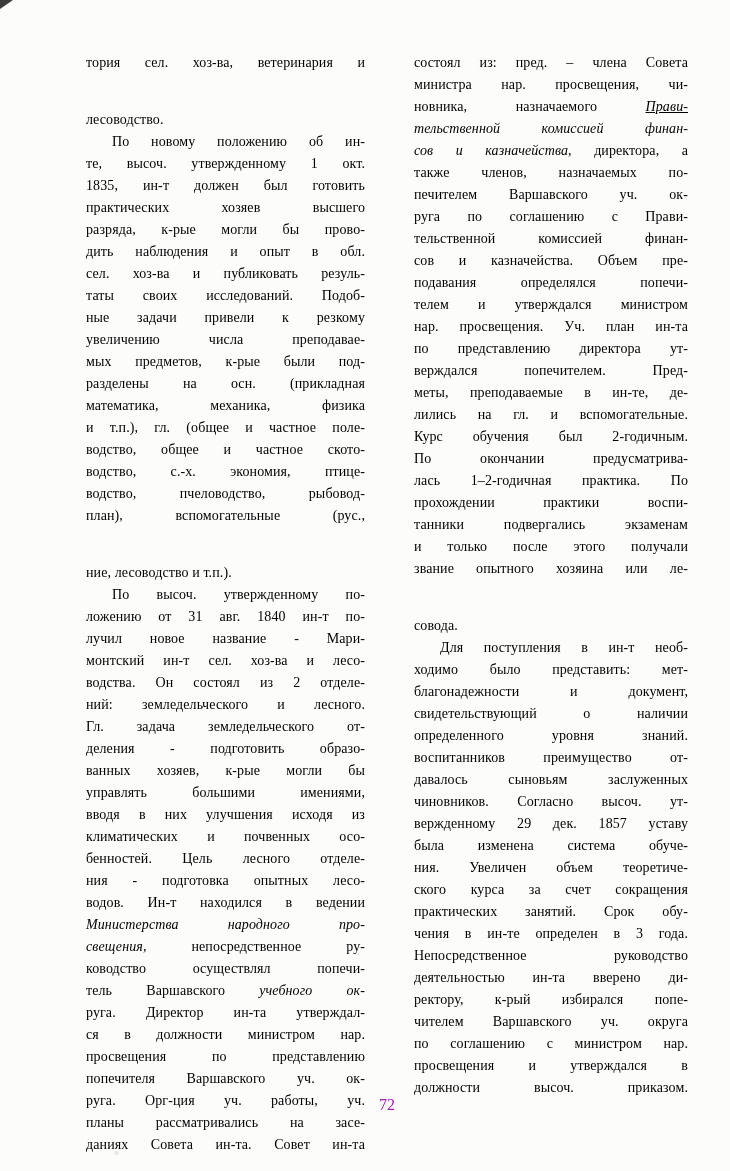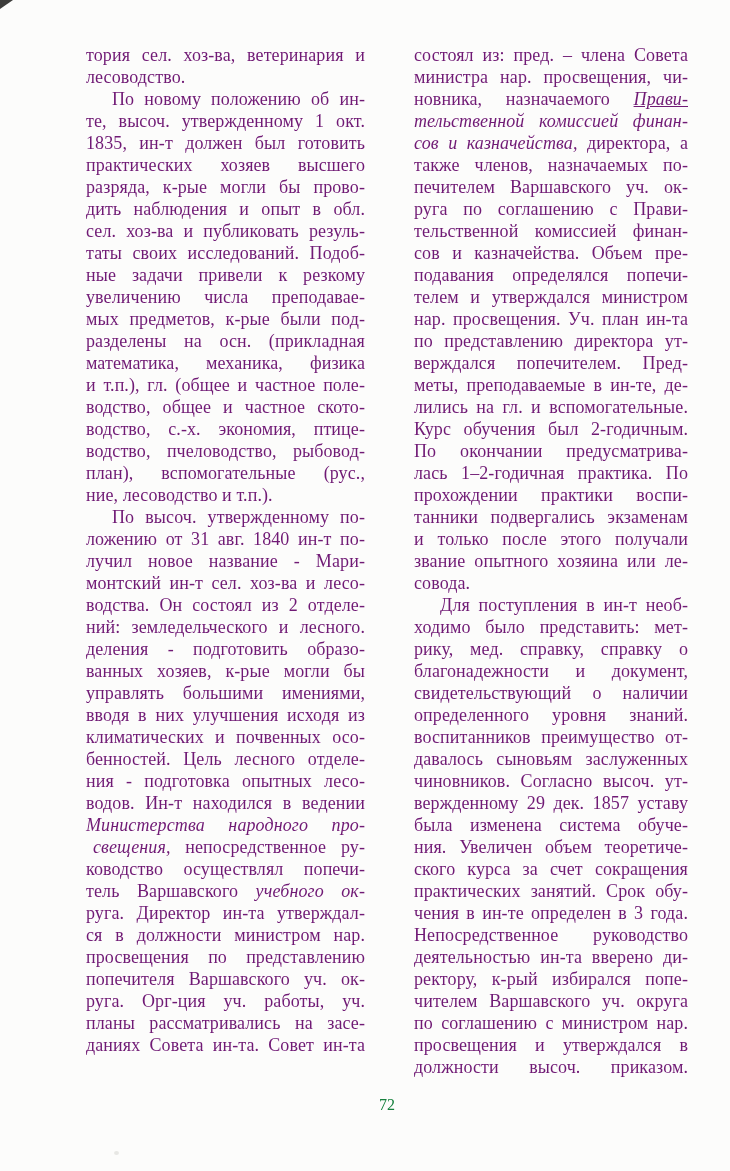--- a/index.html
+++ b/index.html
@@ -28,43 +28,43 @@
     position: absolute;
     top: 1151px;
     left: 114px;
     width: 5px;
     height: 4px;
     background: #e7e7e4;
     border-radius: 50%;
   }
   .col {
     position: absolute;
-    top: 44px;
-    font-size: 18px;
+    top: 52px;
+    font-size: 14px;
     line-height: 22px;
-    color: #701a75;
+    color: #000000;
     letter-spacing: 0.1px;
   }
   .col-left  { left: 86px;  width: 279px; }
   .col-right { left: 414px; width: 274px; }
   .line {
     text-align: justify;
     text-align-last: justify;
     white-space: nowrap;
   }
-  .line.pend   { text-align-last: left; }
+  .line.pend   { text-align-last: left; margin-top: 35px; }
   .line.indent { text-indent: 26px; }
   .page-number {
     position: absolute;
     top: 1096px;
     left: 44px;
     width: 686px;
     text-align: center;
     font-size: 16px;
-    color: #15803d;
+    color: #a21caf;
   }
 </style>
 </head>
 <body>
 
 <div class="page">
   <div class="corner-artifact"></div>
   <div class="col col-left">
       <div class="line"><span>тория сел. хоз-ва, ветеринария и</span></div>
       <div class="line pend"><span>лесоводство.</span></div>
@@ -86,30 +86,31 @@
       <div class="line"><span>водство, с.-х. экономия, птице-</span></div>
       <div class="line"><span>водство, пчеловодство, рыбовод-</span></div>
       <div class="line"><span>план), вспомогательные (рус.,</span></div>
       <div class="line pend"><span>ние, лесоводство и т.п.).</span></div>
       <div class="line indent"><span>По высоч. утвержденному по-</span></div>
       <div class="line"><span>ложению от 31 авг. 1840 ин-т по-</span></div>
       <div class="line"><span>лучил новое название - Мари-</span></div>
       <div class="line"><span>монтский ин-т сел. хоз-ва и лесо-</span></div>
       <div class="line"><span>водства. Он состоял из 2 отделе-</span></div>
       <div class="line"><span>ний: земледельческого и лесного.</span></div>
+      <div class="line"><span>Гл. задача земледельческого от-</span></div>
       <div class="line"><span>деления - подготовить образо-</span></div>
       <div class="line"><span>ванных хозяев, к-рые могли бы</span></div>
       <div class="line"><span>управлять большими имениями,</span></div>
       <div class="line"><span>вводя в них улучшения исходя из</span></div>
       <div class="line"><span>климатических и почвенных осо-</span></div>
       <div class="line"><span>бенностей. Цель лесного отделе-</span></div>
       <div class="line"><span>ния - подготовка опытных лесо-</span></div>
       <div class="line"><span>водов. Ин-т находился в ведении</span></div>
       <div class="line"><span style="font-style: italic;">Министерства народного про-</span></div>
-      <div class="line"><span style="font-style: italic; margin-left: 7px;">свещения,</span><span> непосредственное ру-</span></div>
+      <div class="line"><span style="font-style: italic;">свещения,</span><span> непосредственное ру-</span></div>
       <div class="line"><span>ководство осуществлял попечи-</span></div>
       <div class="line"><span>тель Варшавского </span><span style="font-style: italic;">учебного ок-</span></div>
       <div class="line"><span style="">руга.</span><span> Директор ин-та утверждал-</span></div>
       <div class="line"><span>ся в должности министром нар.</span></div>
       <div class="line"><span>просвещения по представлению</span></div>
       <div class="line"><span>попечителя Варшавского уч. ок-</span></div>
       <div class="line"><span>руга. Орг-ция уч. работы, уч.</span></div>
       <div class="line"><span>планы рассматривались на засе-</span></div>
       <div class="line"><span>даниях Совета ин-та. Совет ин-та</span></div>
     </div>
@@ -134,21 +135,20 @@
       <div class="line"><span>Курс обучения был 2-годичным.</span></div>
       <div class="line"><span>По окончании предусматрива-</span></div>
       <div class="line"><span>лась 1–2-годичная практика. По</span></div>
       <div class="line"><span>прохождении практики воспи-</span></div>
       <div class="line"><span>танники подвергались экзаменам</span></div>
       <div class="line"><span>и только после этого получали</span></div>
       <div class="line"><span>звание опытного хозяина или ле-</span></div>
       <div class="line pend"><span>совода.</span></div>
       <div class="line indent"><span>Для поступления в ин-т необ-</span></div>
       <div class="line"><span>ходимо было представить: мет-</span></div>
-      <div class="line"><span>рику, мед. справку, справку о</span></div>
       <div class="line"><span>благонадежности и документ,</span></div>
       <div class="line"><span>свидетельствующий о наличии</span></div>
       <div class="line"><span>определенного уровня знаний.</span></div>
       <div class="line"><span>воспитанников преимущество от-</span></div>
       <div class="line"><span>давалось сыновьям заслуженных</span></div>
       <div class="line"><span>чиновников. Согласно высоч. ут-</span></div>
       <div class="line"><span>вержденному 29 дек. 1857 уставу</span></div>
       <div class="line"><span>была изменена система обуче-</span></div>
       <div class="line"><span>ния. Увеличен объем теоретиче-</span></div>
       <div class="line"><span>ского курса за счет сокращения</span></div>

